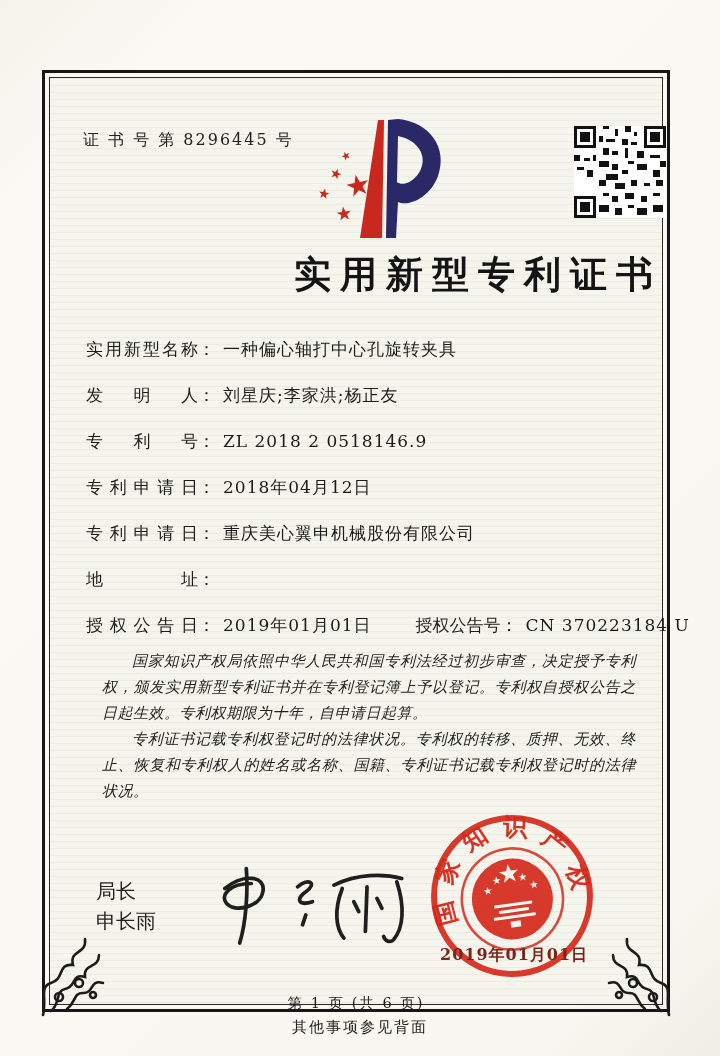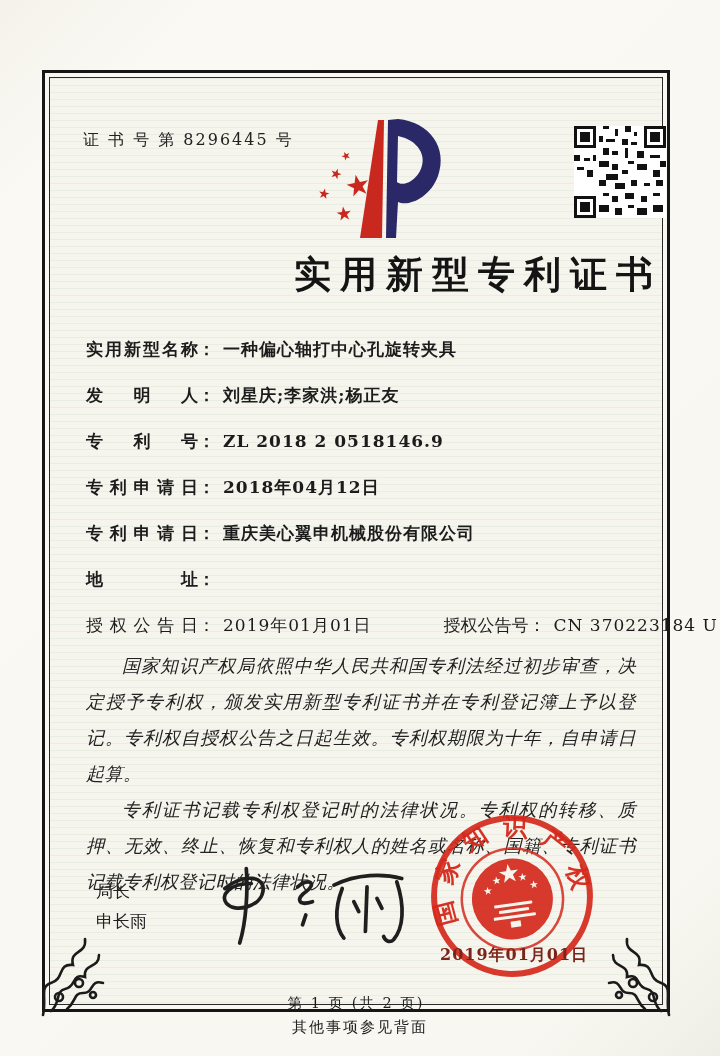--- a/index.html
+++ b/index.html
@@ -43,44 +43,44 @@
   .qr { position:absolute; left:524px; top:48px; width:92px; height:92px; }
 
   .title {
     position:absolute; top:172px; left:0; width:100%;
     text-align:right; font-size:37px; font-weight:bold;
     letter-spacing:9px; color:#141414;
   }
 
   
   .fields { position:absolute; left:36px; top:262px; right:24px; font-size:17px; }
-  .field-row { display:flex; margin-bottom:27px; line-height:19px; white-space:nowrap;font-weight:bold; }
+  .field-row { display:flex; margin-bottom:27px; line-height:19px; white-space:nowrap; }
   .field-label {
     display:inline-block; width:112px;
     text-align:justify; text-align-last:justify;
   }
   .field-colon { display:inline-block; margin-right:8px; }
   .field-value { letter-spacing:1px; }
-  .grant-row { display:flex; line-height:19px;gap:28px; }
+  .grant-row { display:flex; line-height:19px; }
   .grant-cell { display:flex; white-space:nowrap; }
   .grant-cell.right { margin-left:44px; }
 
   
   .paragraphs {
-    position:absolute; left:36px; right:26px; top:570px;
-    font-size:18px; line-height:36px; text-align:justify;
+    position:absolute; left:52px; right:26px; top:570px;
+    font-size:15px; line-height:26px; text-align:justify;
     font-style:italic; color:#222; letter-spacing:0.5px;
   }
   .paragraphs p { text-indent:2em; }
 
   
   .director-block {
     position:absolute; left:46px; top:798px; z-index:3;
     font-family:"DejaVu Sans","Liberation Sans",sans-serif;
-    font-size:17px; line-height:30px; color:#222;
+    font-size:20px; line-height:30px; color:#222;
   }
   .signature-svg { position:absolute; left:150px; top:782px; width:215px; height:90px; z-index:3; }
 
   
   .seal { position:absolute; left:376px; top:732px; width:172px; height:172px; z-index:2; transform:rotate(-8deg); }
   .seal-date {
     position:absolute; left:390px; top:867px; z-index:3;
     color:#7a241a; font-weight:bold; font-size:16px; letter-spacing:1px;
   }
 
@@ -262,21 +262,21 @@
         </g>
         <defs>
           <path id="sealArc" d="M28.6,105.5 A60,60 0 1 1 141.4,105.5" fill="none"></path>
         </defs>
         <text font-size="24" fill="#d4291c" font-weight="bold" opacity="0.95" font-family="DejaVu Sans, Liberation Sans, sans-serif">
           <textPath href="#sealArc" startOffset="2" textLength="248" lengthAdjust="spacing">国家知识产权局</textPath>
         </text>
       </svg>
       <div class="seal-date">2019年01月01日</div>
 
-      <div class="page-info">第 1 页 (共 2 页)</div>
+      <div class="page-info">第 1 页 (共 6 页)</div>
 
     </div>
 
     <svg class="corner-ornament bl" viewBox="0 0 84 84" fill="none" stroke="#1b1b1b" stroke-width="2.6" stroke-linecap="round">
       <path d="M6,80 C10,62 2,52 14,48 C28,44 20,28 36,30 C32,14 50,20 48,4"></path>
       <path d="M14,76 C24,68 18,56 28,54 C40,52 34,38 48,42 C46,28 62,34 62,20"></path>
       <path d="M30,74 C40,66 36,58 46,58 C58,58 52,44 66,48"></path>
       <circle cx="22" cy="62" r="4"></circle>
       <circle cx="42" cy="48" r="4"></circle>
       <circle cx="56" cy="60" r="3"></circle>

